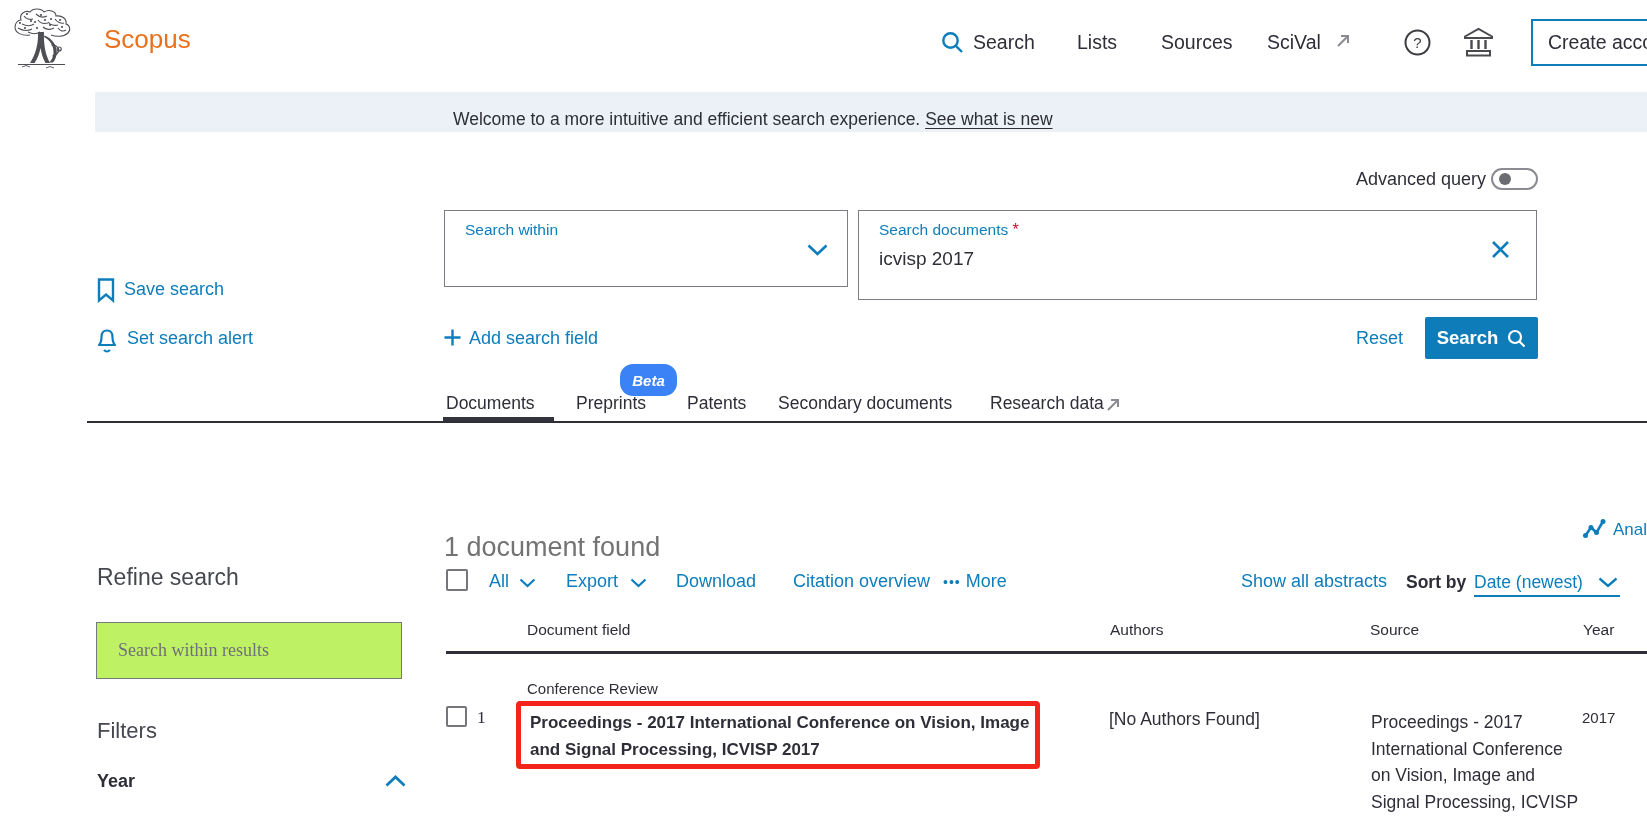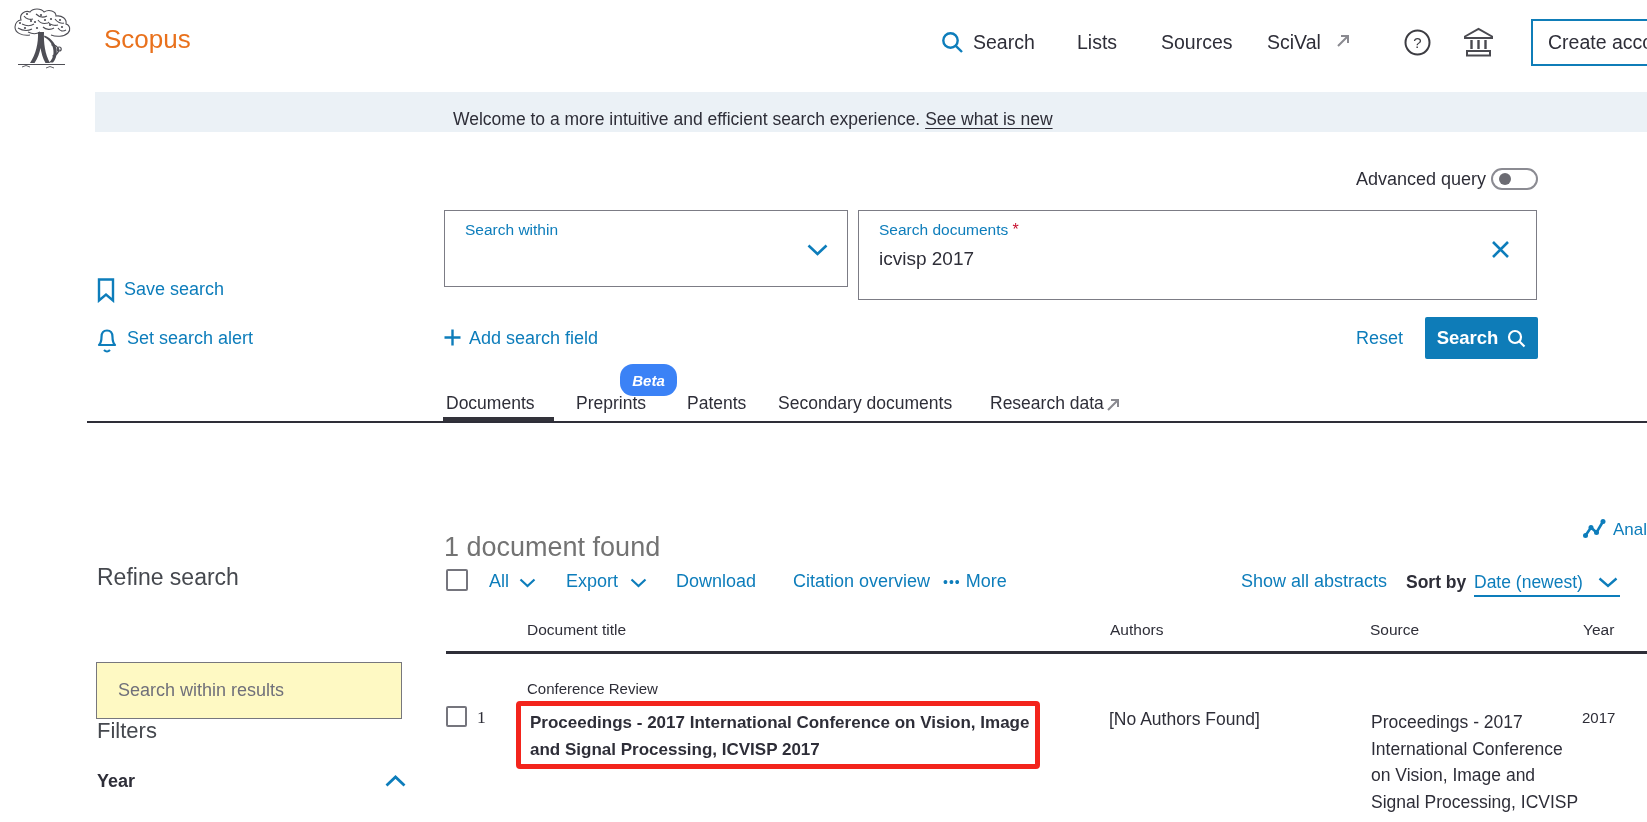--- a/index.html
+++ b/index.html
@@ -56,21 +56,21 @@
   
   #suggestion { left:444px; top:449px; font-size:17.5px; white-space:nowrap; }
   #suggestion .q { color:#0d7dbb; }
 
   
   #results-count { left:444px; top:532px; font-size:27px; color:#737373; }
   #analyze-link { left:1613px; top:520px; font-size:17px; white-space:nowrap; }
 
   
   #refine-title { left:97px; top:564px; font-size:23px; color:#45484e; }
-  #refine-input { left:96px; top:622px; width:306px; height:57px; border:1px solid #77777d; background:#fef9c3; font-size:18px; color:#70707a; padding-left:21px; font-family:Liberation Sans, sans-serif;margin-top:40px; }
+  #refine-input { left:96px; top:622px; width:306px; height:57px; border:1px solid #77777d; background:#bef264; font-size:18px; color:#70707a; padding-left:21px; font-family:Liberation Serif, serif; }
   #refine-input::placeholder { color:#70707a; opacity:1; }
   #filters-title { left:97px; top:718px; font-size:22px; color:#45484e; }
   #year-filter-label { left:97px; top:771px; font-size:18px; font-weight:bold; color:#2e2e38; }
   #year-filter-chevron { left:385px; top:775px; cursor:pointer; }
 
   
   .checkbox { width:22px; height:22px; border:2px solid #75757d; border-radius:2px; background:#fff; cursor:pointer; }
   #select-all-checkbox { left:446px; top:569px; }
   .tool { top:571px; font-size:18px; }
   #tool-all { left:489px; }
@@ -292,21 +292,21 @@
   <a class="abs tool" id="tool-more"><span style="font-size:14px; letter-spacing:1px;">•••</span> <span>More</span></a>
   <a class="abs" id="show-abstracts">Show all abstracts</a>
   <div class="abs" id="sort-by-label">Sort by</div>
   <div class="abs" id="sort-select">
     <span class="val">Date (newest)</span>
     <svg width="20" height="11" viewBox="0 0 20 11">
         <path d="M1.5 1.5 L10 9 L18.5 1.5" fill="none" stroke="#0d7dbb" stroke-width="2.4"></path>
       </svg>
   </div>
 
-  <div class="abs col-header" id="col-title">Document title</div>
+  <div class="abs col-header" id="col-title">Document field</div>
   <div class="abs col-header" id="col-authors">Authors</div>
   <div class="abs col-header" id="col-source">Source</div>
   <div class="abs col-header" id="col-year">Year</div>
   <div class="abs" id="table-rule"></div>
 
   <div class="abs" id="row-type">Conference Review</div>
   <div class="abs checkbox" id="row-checkbox"></div>
   <div class="abs" id="row-index">1</div>
   <div class="abs" id="row-title">Proceedings - 2017 International Conference on Vision, Image and Signal Processing, ICVISP 2017</div>
   <div class="abs" id="annotation-box"></div>

